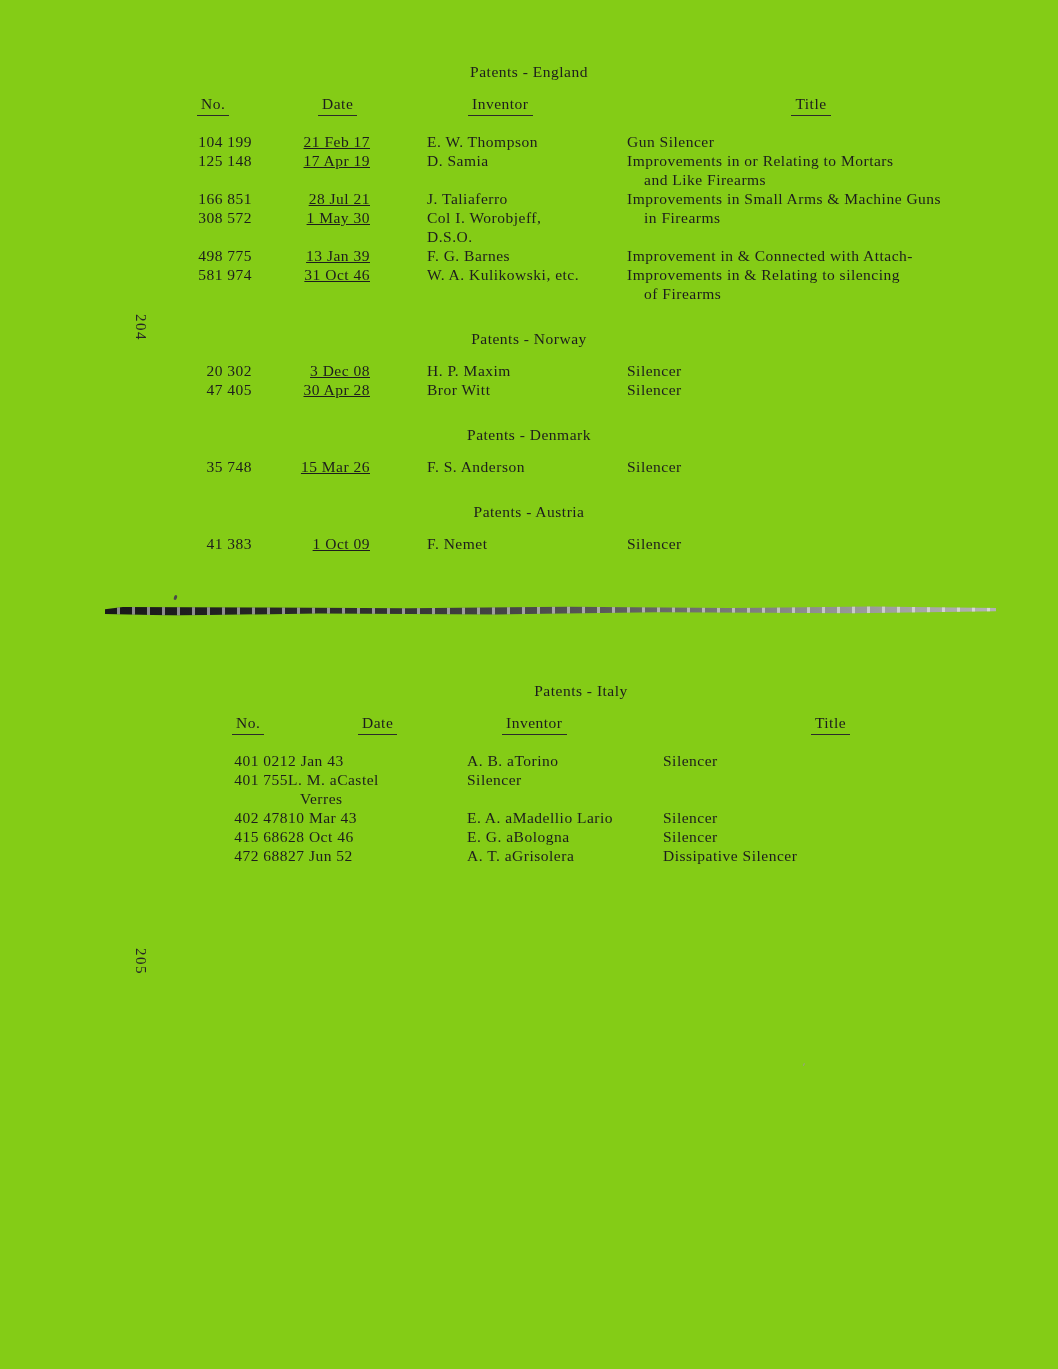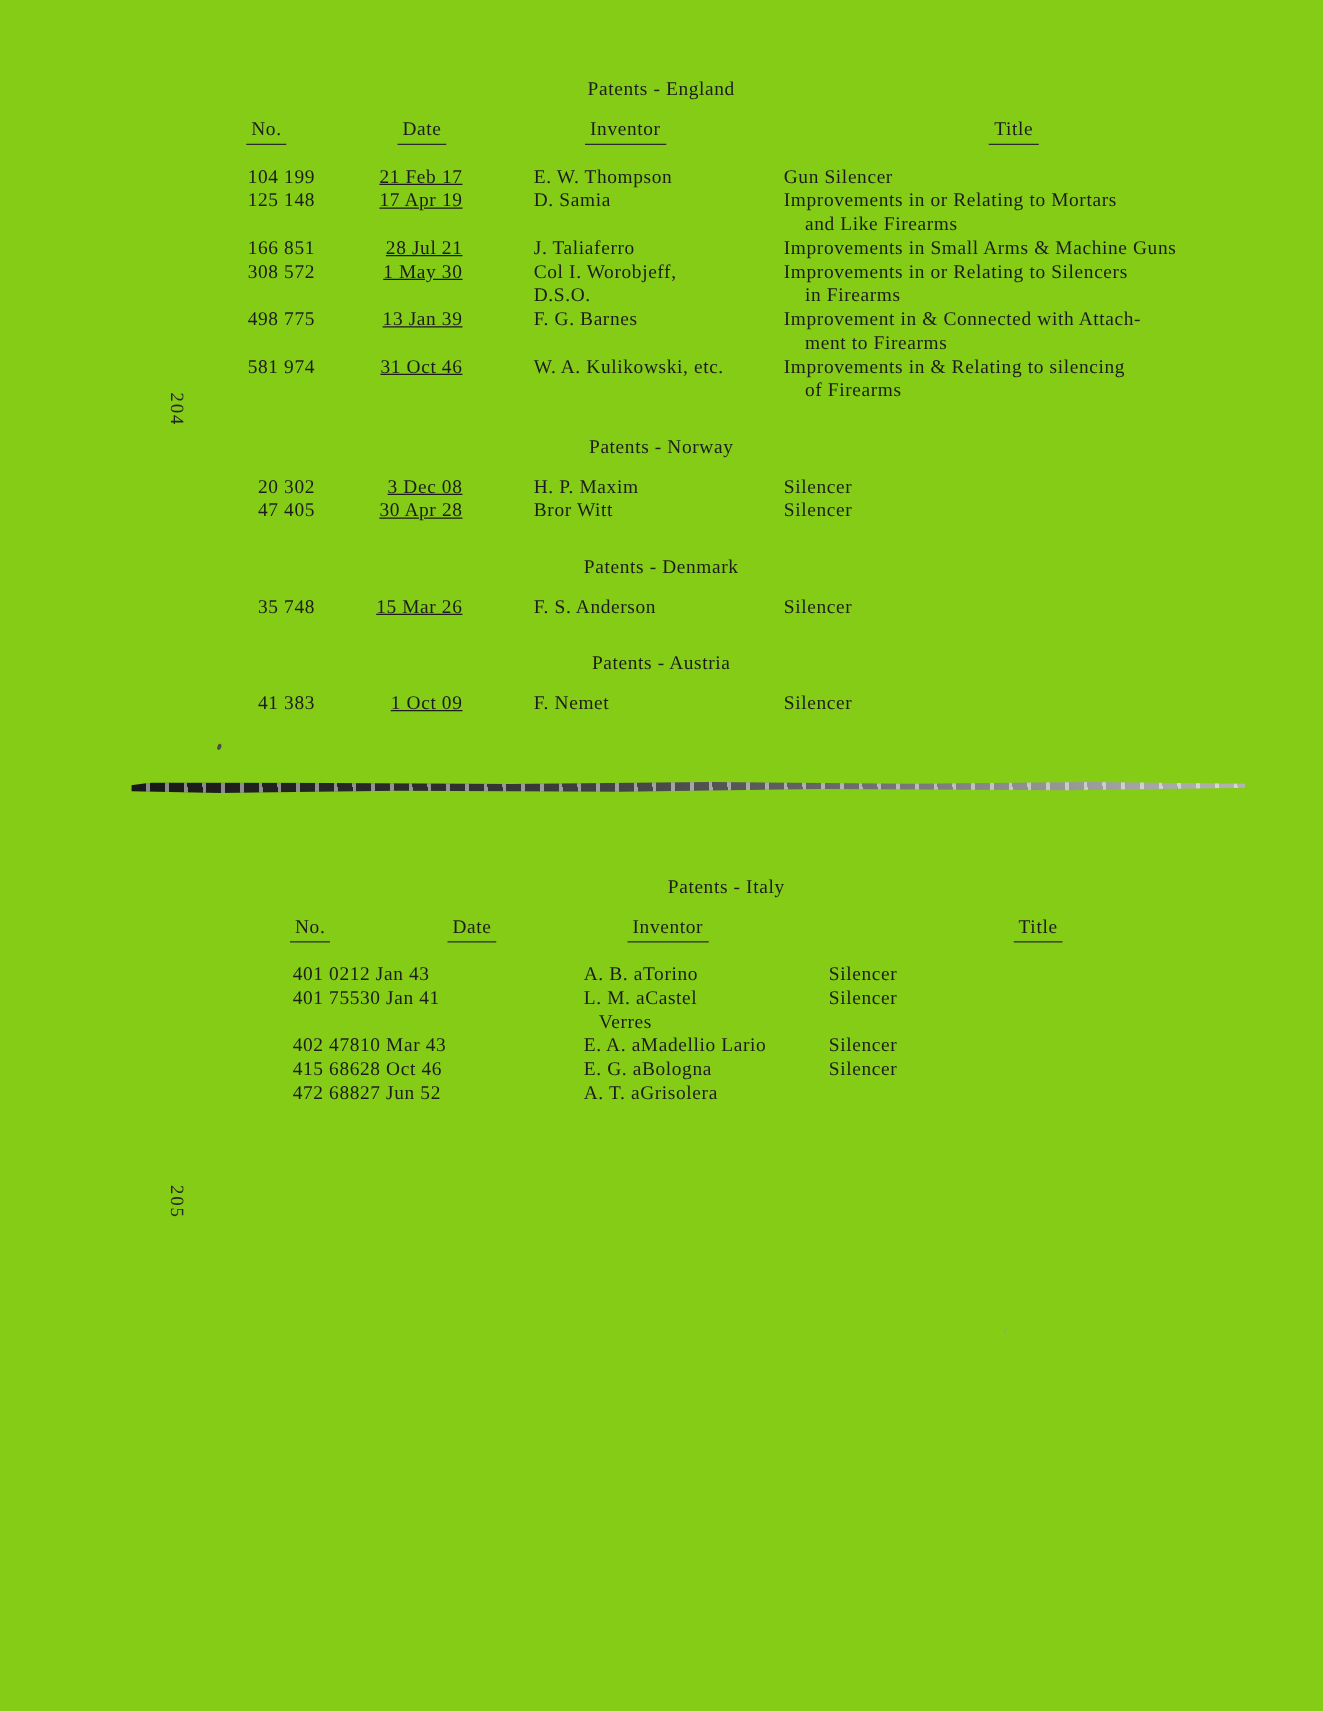--- a/index.html
+++ b/index.html
@@ -145,37 +145,35 @@
               <div class="line">308 572</div>
             </div>
             <div class="cell cell-date">
               <div class="line">1 May 30</div>
             </div>
             <div class="cell cell-inventor">
               <div class="line">Col I. Worobjeff,</div>
               <div class="line cont">D.S.O.</div>
             </div>
             <div class="cell cell-title">
-              <div class="line">Improvements in or Relating to Silencers</div>
               <div class="line cont">in Firearms</div>
             </div>
           </div>
           <div class="trow">
             <div class="cell cell-no">
               <div class="line">498 775</div>
             </div>
             <div class="cell cell-date">
               <div class="line">13 Jan 39</div>
             </div>
             <div class="cell cell-inventor">
               <div class="line">F. G. Barnes</div>
             </div>
             <div class="cell cell-title">
               <div class="line">Improvement in &amp; Connected with Attach-</div>
-              <div class="line cont">ment to Firearms</div>
             </div>
           </div>
           <div class="trow">
             <div class="cell cell-no">
               <div class="line">581 974</div>
             </div>
             <div class="cell cell-date">
               <div class="line">31 Oct 46</div>
             </div>
             <div class="cell cell-inventor">
@@ -282,23 +280,20 @@
               <div class="line">A. B. aTorino</div>
             </div>
             <div class="cell cell-title">
               <div class="line">Silencer</div>
             </div>
           </div>
           <div class="trow">
             <div class="cell cell-no">
               <div class="line">401 755</div>
             </div>
-            <div class="cell cell-date">
-              <div class="line">30 Jan 41</div>
-            </div>
             <div class="cell cell-inventor">
               <div class="line">L. M. aCastel</div>
               <div class="line cont">Verres</div>
             </div>
             <div class="cell cell-title">
               <div class="line">Silencer</div>
             </div>
           </div>
           <div class="trow">
             <div class="cell cell-no">
@@ -331,20 +326,23 @@
           <div class="trow">
             <div class="cell cell-no">
               <div class="line">472 688</div>
             </div>
             <div class="cell cell-date">
               <div class="line">27 Jun 52</div>
             </div>
             <div class="cell cell-inventor">
               <div class="line">A. T. aGrisolera</div>
             </div>
+            <div class="cell cell-title">
+              <div class="line">Dissipative Silencer</div>
+            </div>
           </div>
         </div>
       </div>
   </div>
 
   <div class="page-number pn-bottom">205</div>
 
 </div>
 
 </body></html>

